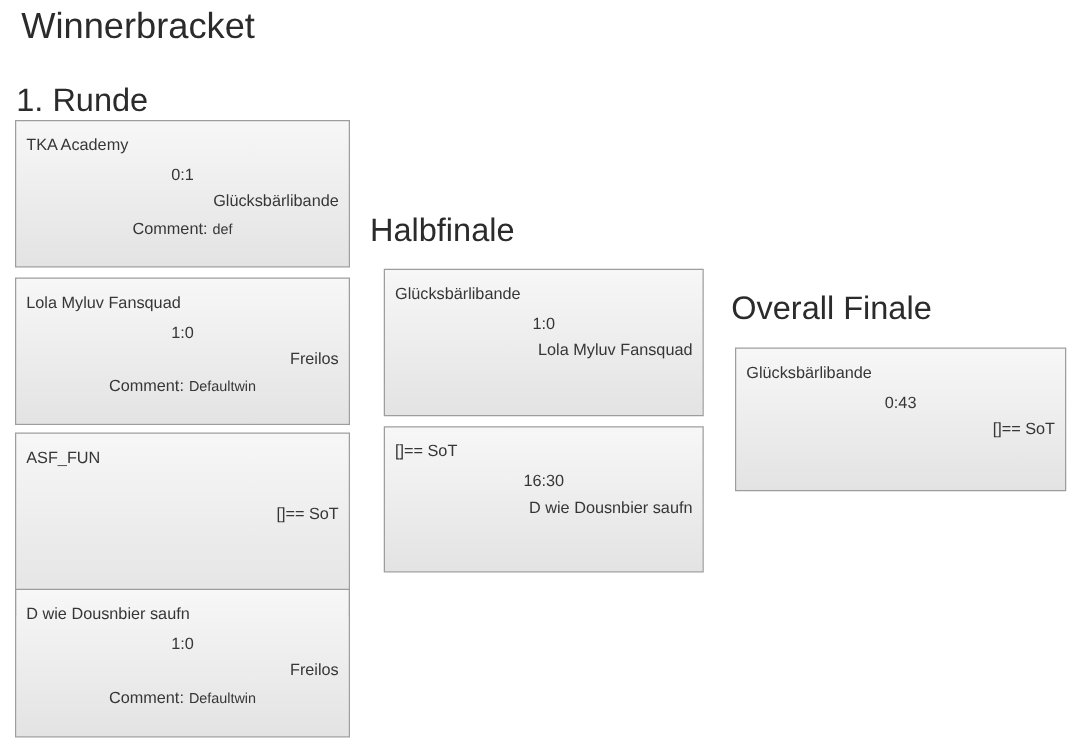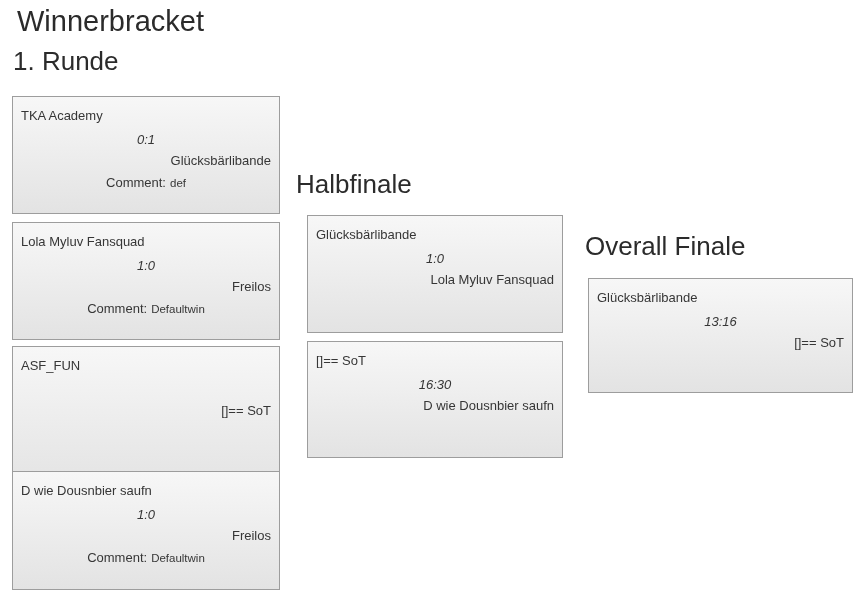--- a/index.html
+++ b/index.html
@@ -28,21 +28,21 @@
   }
   .round-title {
     position: absolute;
     margin: 0;
     font-size: 26px;
     font-weight: 400;
     color: var(--heading, #2b2b2b);
     line-height: 1.2;
     white-space: nowrap;
   }
-  .round-title.r1 { left: 13px;  top: 46px; text-align: right;  }
+  .round-title.r1 { left: 13px;  top: 65px; text-align: right;  }
   .round-title.r2 { left: 296px; top: 169px; }
   .round-title.r3 { left: 585px; top: 231px; }
 
   .match {
     position: absolute;
     box-sizing: border-box;
     border: 1px solid var(--card-border, #9d9d9d);
     background: linear-gradient(to bottom,
       var(--card-bg-top, #f7f7f7) 0%,
       var(--card-bg-bottom, #e3e3e3) 100%);
@@ -50,21 +50,21 @@
     font-size: 13px;
   }
   .match .row {
     position: absolute;
     left: 8px;
     right: 8px;
     white-space: nowrap;
     overflow: hidden;
   }
   .match .team1   { top: 11px; text-align: left;   }
-  .match .score   { top: 35px; text-align: center; font-style: italic; }
+  .match .score   { top: 35px; text-align: center; }
   .match .team2   { top: 56px; text-align: right;  }
   .match .comment { top: 78px; text-align: center;   }
   .comment-label  { margin-right: 4px; }
   .comment-value  { font-size: 11.5px; }
 </style>
 </head>
 <body>
 
 <div class="stage">
 
@@ -107,17 +107,17 @@
   </div>
 
   <div class="match" style="left:307px;top:341px;width:256px;height:117px">
     <div class="row team1">[]== SoT</div>
     <div class="row score">16:30</div>
     <div class="row team2">D wie Dousnbier saufn</div>
   </div>
 
   <div class="match" style="left:588px;top:278px;width:265px;height:115px">
     <div class="row team1">Glücksbärlibande</div>
-    <div class="row score">13:16</div>
+    <div class="row score">0:43</div>
     <div class="row team2">[]== SoT</div>
   </div>
 
 </div>
 
 </body></html>

